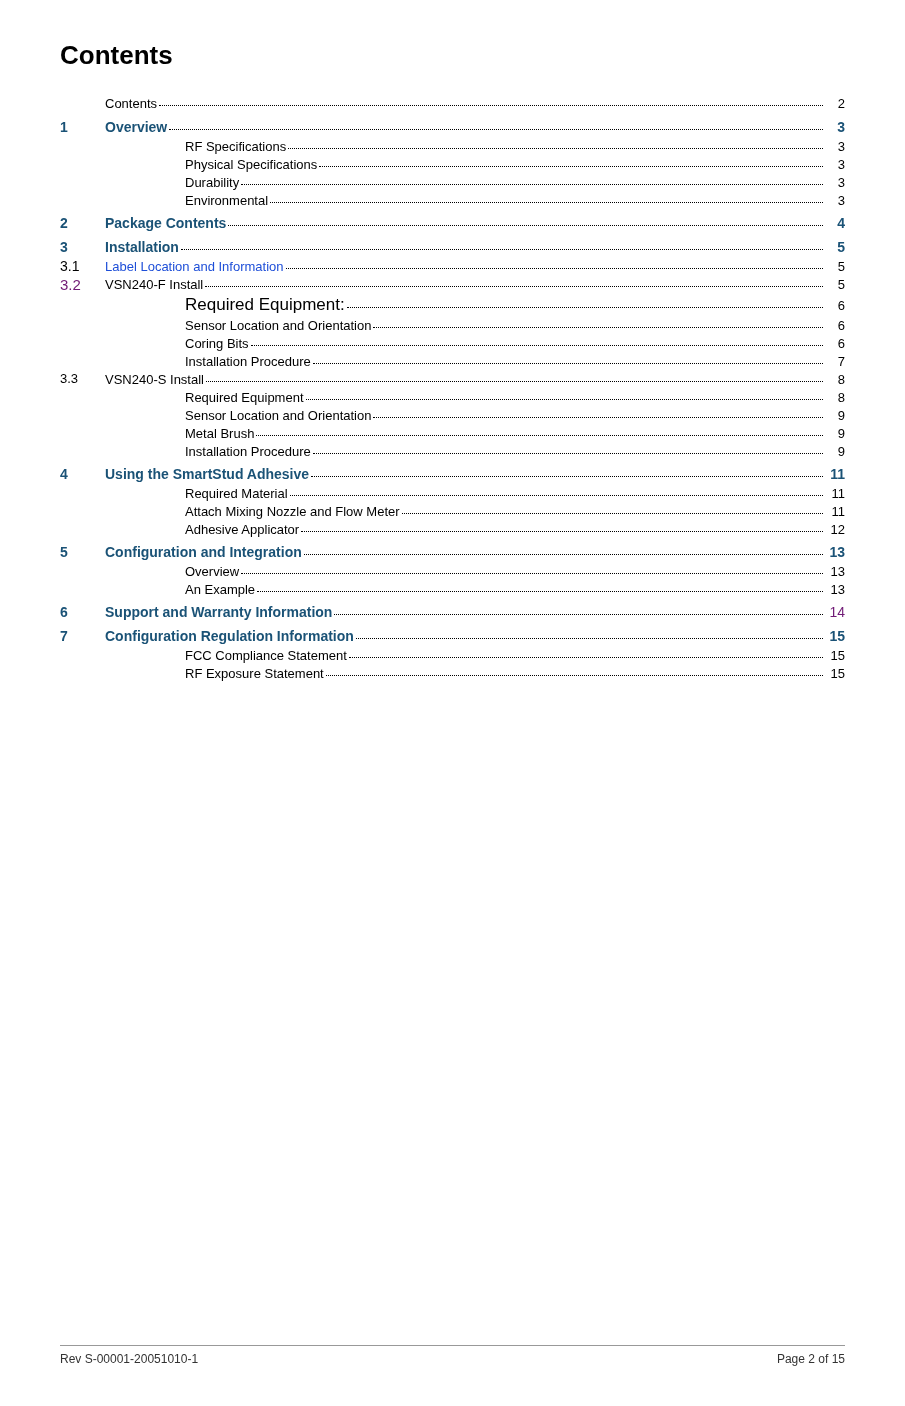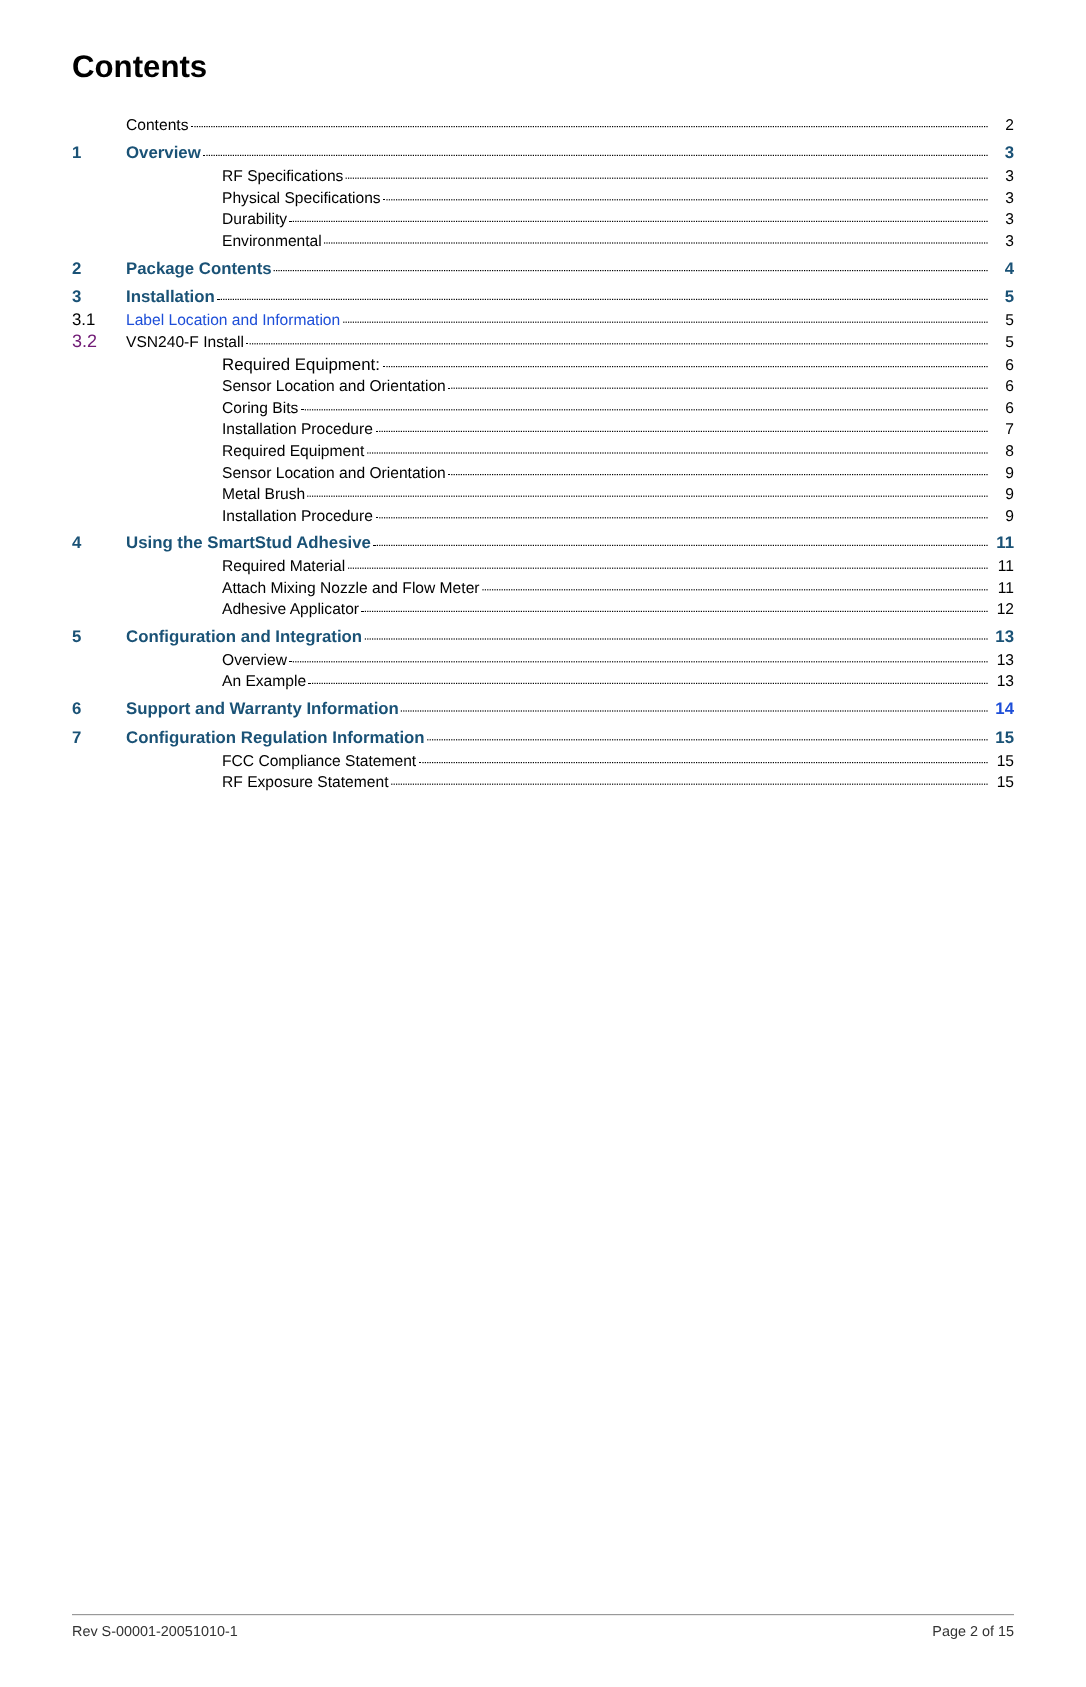--- a/index.html
+++ b/index.html
@@ -198,21 +198,21 @@
               <span class="toc-label" style="color: rgb(0, 0, 0); font-size: 13px;">VSN240-F Install</span>
               <div class="toc-dots"></div>
               <span class="toc-page">5</span>
             </div>
           </td>
         </tr>
         <tr class="row-sub">
           <td style="width: 45px; padding-right: 5px; vertical-align: top; padding-top: 1px;"></td>
           <td style="vertical-align: top; padding-top: 1px; padding-left: 80px;">
             <div class="toc-entry">
-              <span class="toc-label" style="font-size: 14px;">Required Equipment:</span>
+              <span class="toc-label" style="font-size: 17px;">Required Equipment:</span>
               <div class="toc-dots"></div>
               <span class="toc-page">6</span>
             </div>
           </td>
         </tr>
         <tr class="row-sub">
           <td style="width: 45px; padding-right: 5px; vertical-align: top; padding-top: 1px;"></td>
           <td style="vertical-align: top; padding-top: 1px; padding-left: 80px;">
             <div class="toc-entry">
               <span class="toc-label" style="font-size: 13px;">Sensor Location and Orientation</span>
@@ -235,20 +235,30 @@
           <td style="width: 45px; padding-right: 5px; vertical-align: top; padding-top: 1px;"></td>
           <td style="vertical-align: top; padding-top: 1px; padding-left: 80px;">
             <div class="toc-entry">
               <span class="toc-label" style="font-size: 13px;">Installation Procedure</span>
               <div class="toc-dots"></div>
               <span class="toc-page">7</span>
             </div>
           </td>
         </tr>
         <tr class="row-sub">
+          <td style="width: 45px; padding-right: 5px; vertical-align: top; padding-top: 1px;"><span style="color: rgb(0, 0, 0); font-size: 13px;">3.3</span></td>
+          <td style="vertical-align: top; padding-top: 1px;">
+            <div class="toc-entry">
+              <span class="toc-label" style="color: rgb(0, 0, 0); font-size: 13px;">VSN240-S Install</span>
+              <div class="toc-dots"></div>
+              <span class="toc-page">8</span>
+            </div>
+          </td>
+        </tr>
+        <tr class="row-sub">
           <td style="width: 45px; padding-right: 5px; vertical-align: top; padding-top: 1px;"></td>
           <td style="vertical-align: top; padding-top: 1px; padding-left: 80px;">
             <div class="toc-entry">
               <span class="toc-label" style="font-size: 13px;">Required Equipment</span>
               <div class="toc-dots"></div>
               <span class="toc-page">8</span>
             </div>
           </td>
         </tr>
         <tr class="row-sub">
@@ -350,21 +360,21 @@
               <span class="toc-page">13</span>
             </div>
           </td>
         </tr>
         <tr class="row-main">
           <td style="width: 45px; padding-right: 5px; vertical-align: top; padding-top: 6px;"><span style="color: rgb(26, 82, 118); font-weight: bold; font-size: 14px;">6</span></td>
           <td style="vertical-align: top; padding-top: 6px;">
             <div class="toc-entry">
               <span class="toc-label" style="color: rgb(26, 82, 118); font-weight: bold; font-size: 14px;">Support and Warranty Information</span>
               <div class="toc-dots"></div>
-              <span class="toc-page" style="color: #1d4ed8; font-weight: bold; font-size: 14px;">14</span>
+              <span class="toc-page" style="color: #701a75; font-weight: normal; font-size: 14px;">14</span>
             </div>
           </td>
         </tr>
         <tr class="row-main">
           <td style="width: 45px; padding-right: 5px; vertical-align: top; padding-top: 6px;"><span style="color: rgb(26, 82, 118); font-weight: bold; font-size: 14px;">7</span></td>
           <td style="vertical-align: top; padding-top: 6px;">
             <div class="toc-entry">
               <span class="toc-label" style="color: rgb(26, 82, 118); font-weight: bold; font-size: 14px;">Configuration Regulation Information</span>
               <div class="toc-dots"></div>
               <span class="toc-page" style="color: rgb(26, 82, 118); font-weight: bold; font-size: 14px;">15</span>

